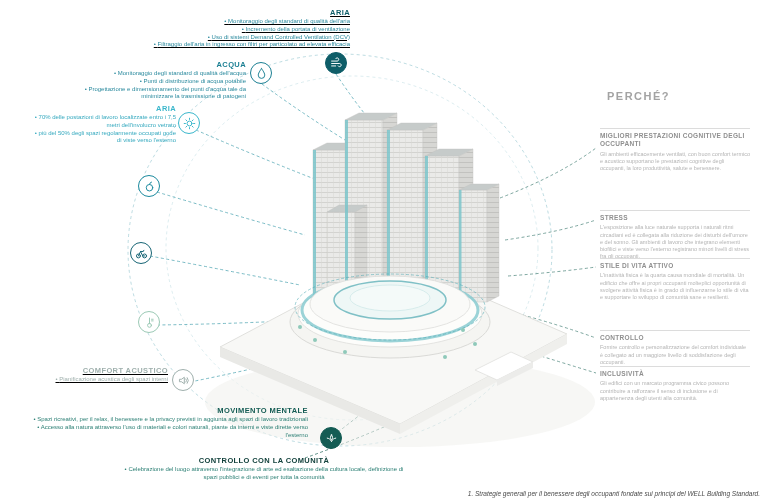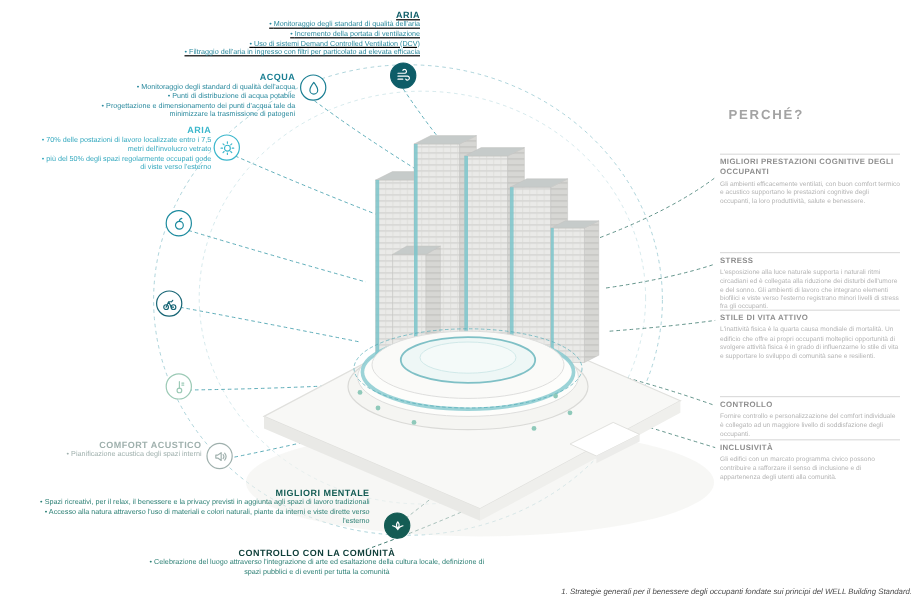--- a/index.html
+++ b/index.html
@@ -188,32 +188,32 @@
   </div>
 
   <div class="icn c-term" style="left:138px;top:311px;">
     <svg viewBox="0 0 16 16">
         <path d="M8 2.5 V9.5"></path>
         <circle cx="8" cy="11.5" r="2.4"></circle>
         <path d="M10.5 4 h2 M10.5 6 h2"></path>
       </svg>
   </div>
 
-  <div class="cat ta-r" style="left:38px;top:366px;width:130px;">
+  <div class="cat ta-r" style="left:38px;top:366px;width:130px;text-decoration:underline;">
     <div class="cat-title c-acu">COMFORT ACUSTICO</div>
     <div class="b cb-acu">Pianificazione acustica degli spazi interni</div>
   </div>
   <div class="icn c-acu" style="left:172px;top:369px;">
     <svg viewBox="0 0 16 16">
         <path d="M3.5 6.5 h2 L9 4 v8 L5.5 9.5 h-2 Z M11 6 a3.2 3.2 0 0 1 0 4 M12.6 4.5 a5.5 5.5 0 0 1 0 7"></path>
       </svg>
   </div>
 
   <div class="cat ta-r" style="left:25px;top:406px;width:283px;">
-    <div class="cat-title c-ben">MIGLIORI MENTALE</div>
+    <div class="cat-title c-ben">MOVIMENTO MENTALE</div>
     <div class="b cb-ben">Spazi ricreativi, per il relax, il benessere e la privacy previsti in aggiunta agli spazi di lavoro tradizionali</div>
     <div class="b cb-ben">Accesso alla natura attraverso l'uso di materiali e colori naturali, piante da interni e viste dirette verso l'esterno</div>
   </div>
   <div class="icn filled c-ben" style="left:320px;top:427px;">
     <svg viewBox="0 0 16 16">
         <path d="M8 3.5 C6.3 5.5 6.3 8 8 10 C9.7 8 9.7 5.5 8 3.5 Z M2.8 7.5 C4.8 7.8 6.8 9 8 11.5 M13.2 7.5 C11.2 7.8 9.2 9 8 11.5"></path>
       </svg>
   </div>
 
   <div class="cat ta-c" style="left:118px;top:456px;width:292px;">

